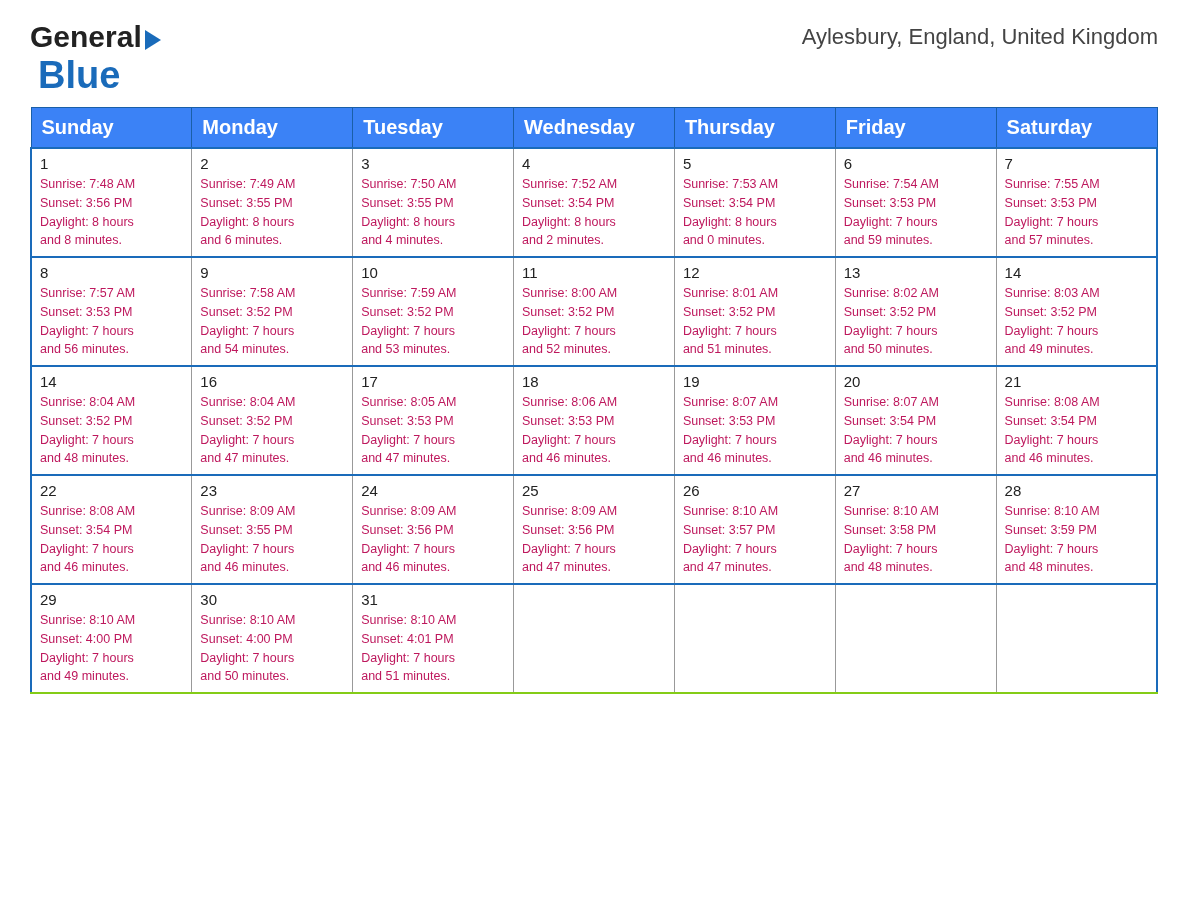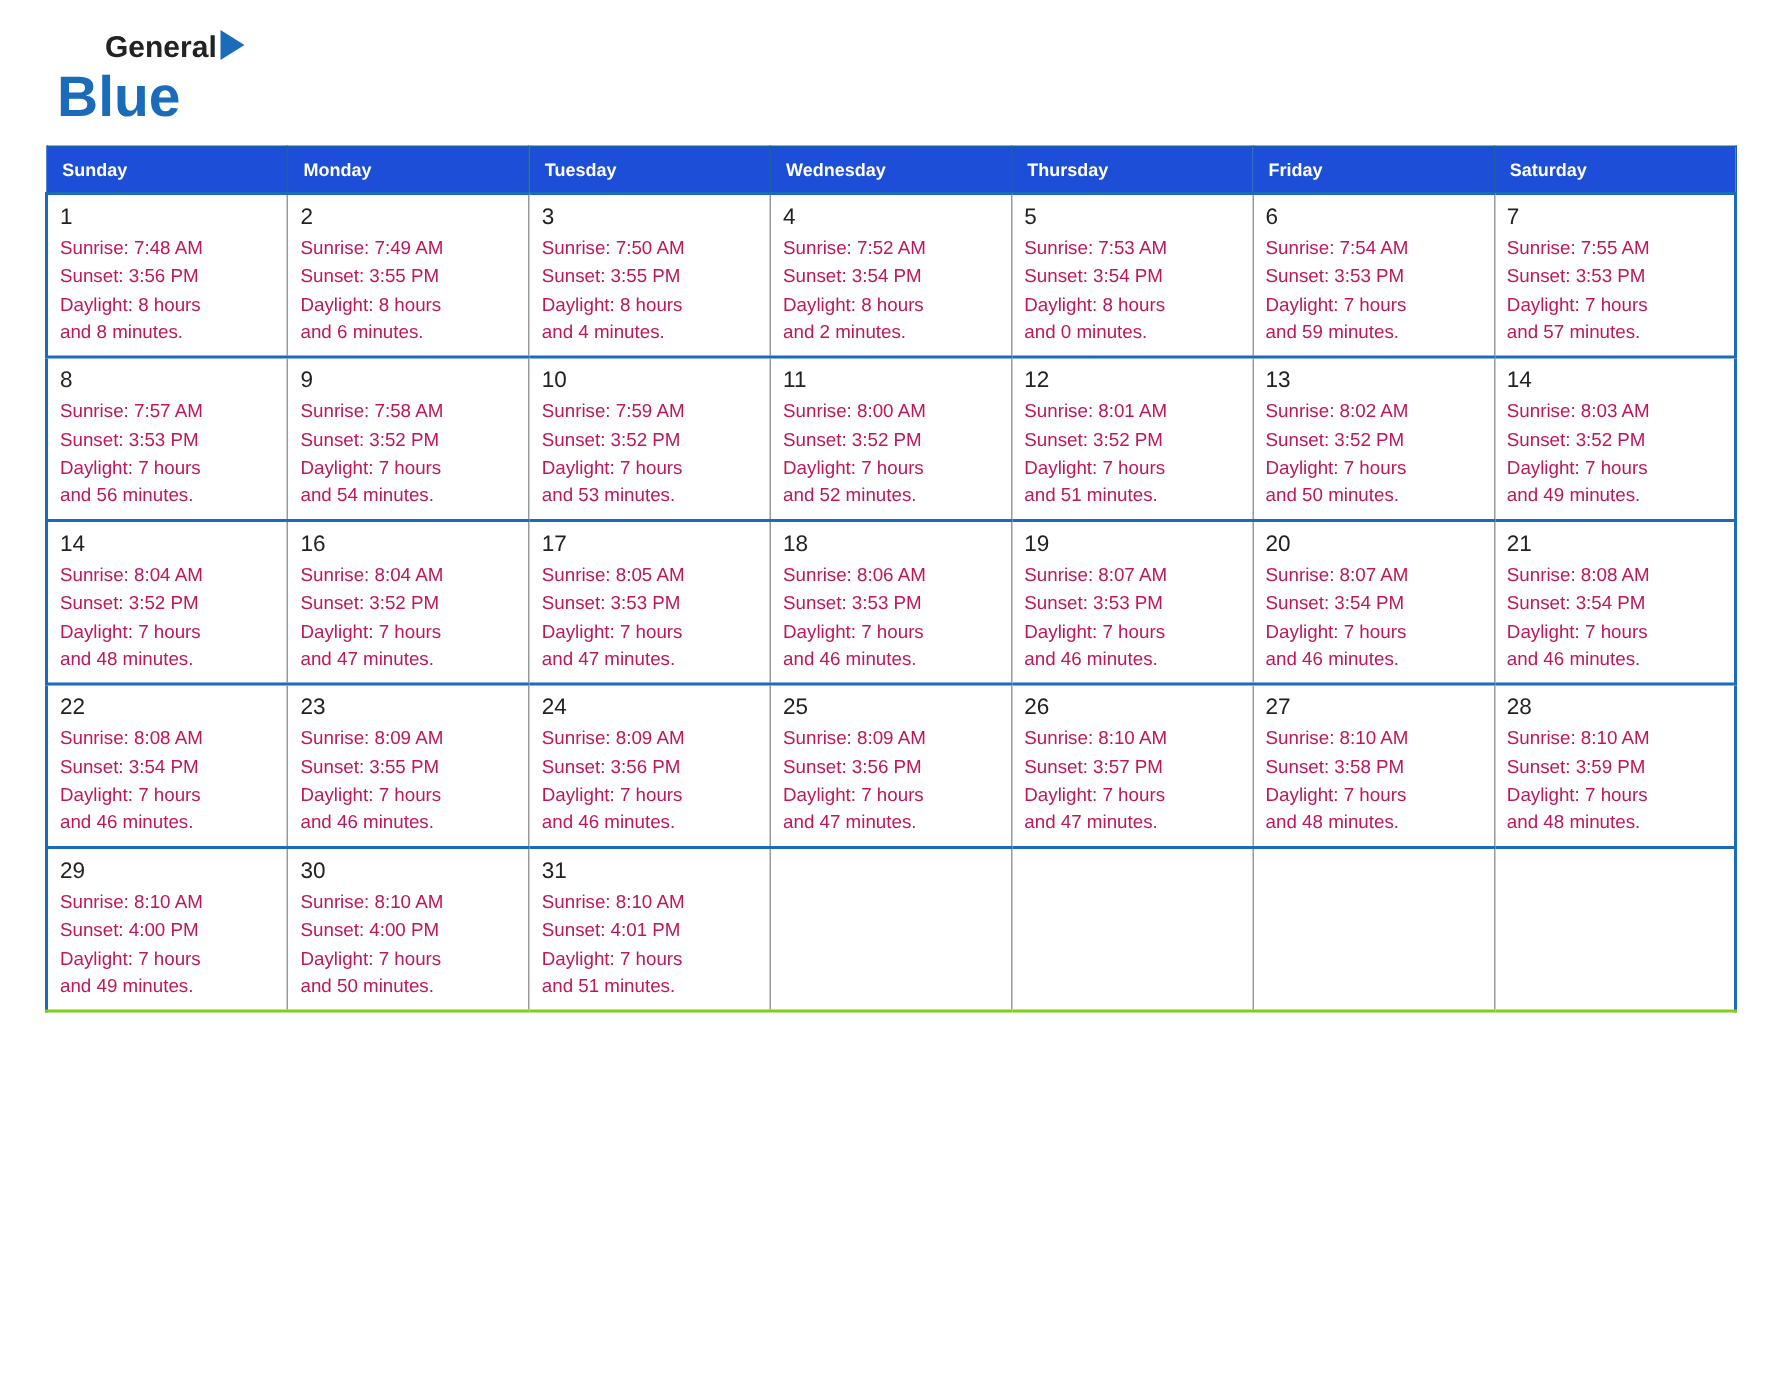--- a/index.html
+++ b/index.html
@@ -30,23 +30,23 @@
       font-size: 22px;
       color: #444;
       margin-top: 4px;
     }
     .calendar {
       width: 100%;
       border-collapse: collapse;
       margin-top: 8px;
     }
     .calendar thead tr th {
-      background-color: #1d4ed8;
+      background-color: #3b82f6;
       color: #fff;
-      font-size: 12px;
+      font-size: 20px;
       font-weight: bold;
       padding: 8px 10px;
       text-align: left;
       border: 1px solid #1a5fa8;
     }
     .calendar tbody tr td {
       vertical-align: top;
       border: 1px solid #999;
       padding: 6px 8px;
       font-size: 13px;
@@ -90,24 +90,23 @@
     }
     .logo-wrapper {
       display: flex;
       flex-direction: column;
     }
     .logo-row1 {
       display: flex;
       align-items: flex-end;
     }
     .logo-general-text {
-      font-size: 20px;
+      font-size: 30px;
       font-weight: bold;
       color: #222;
-      margin-left: 40px;
     }
     .logo-triangle {
       display: inline-block;
       width: 0; height: 0;
       border-left: 16px solid #1a6bba;
       border-top: 10px solid transparent;
       border-bottom: 10px solid transparent;
       margin-left: 3px;
       margin-bottom: 4px;
     }
@@ -125,20 +124,21 @@
   <div class="logo-wrapper">
     <div class="logo-row1">
       <span class="logo-general-text">General</span>
       <span class="logo-triangle"></span>
     </div>
     <div style="margin-left:4px;">
       <span class="logo-blue-text">Blue</span>
     </div>
   </div>
   <div class="title-block">
+    <div class="subtitle">Aylesbury, England, United Kingdom</div>
   </div>
 </div>
 
 <table class="calendar">
   <thead>
     <tr>
     <th>Sunday</th>
         <th>Monday</th>
         <th>Tuesday</th>
         <th>Wednesday</th>

